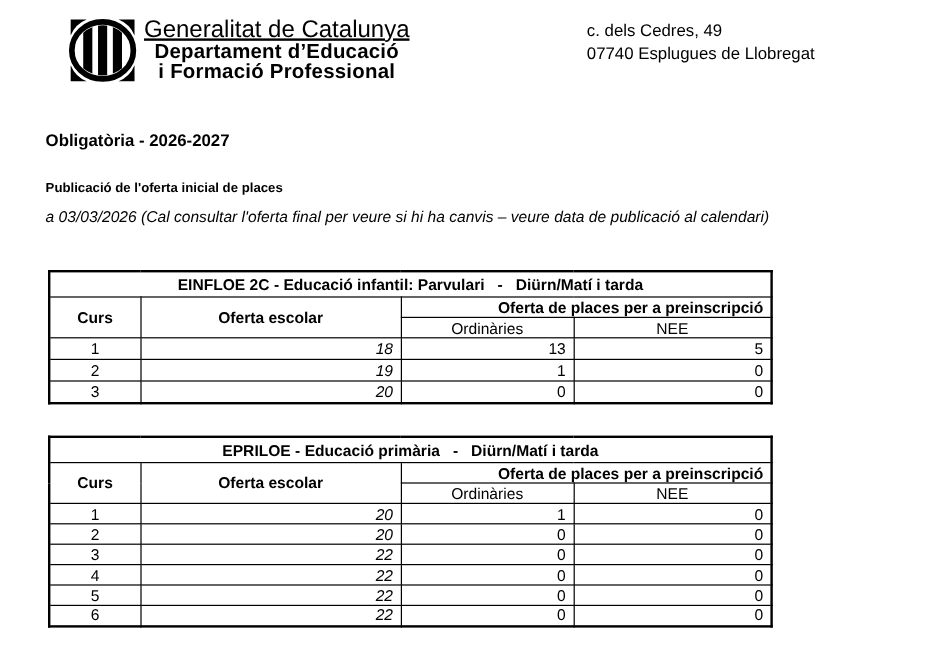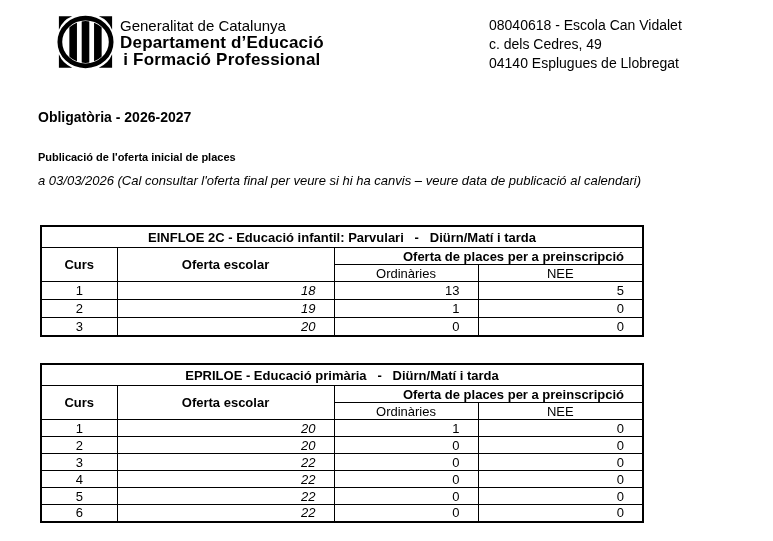--- a/index.html
+++ b/index.html
@@ -14,21 +14,21 @@
 
   
   .logo {
     position: absolute; left: 57px; top: 14px;
     width: 57px; height: 56px;
   }
   .org {
     position: absolute; left: 120px; top: 17px;
     line-height: 17px;
   }
-  .org-line1 { font-size: 15px; }
+  .org-line1 { font-size: 20px; text-decoration: underline; }
   .org-line2, .org-line3 { font-size: 17px; font-weight: bold; letter-spacing: 0.2px; text-align: center; }
 
   .school {
     position: absolute; left: 489px; top: 16px;
     font-size: 14px; line-height: 19px;
   }
 
   
   .titles { position: absolute; left: 38px; top: 108px; }
   .title-regime { font-size: 14px; font-weight: bold; line-height: 19px; }
@@ -41,21 +41,21 @@
     width: 602px;
     border-collapse: collapse;
     table-layout: fixed;
     border: 2px solid #000;
   }
   .table-1 { top: 225px; }
   .table-2 { top: 363px; }
 
   table.oferta th, table.oferta td {
     border: 1px solid #000;
-    padding: 0 18px;
+    padding: 0 6px;
     font-size: 13px;
     overflow: hidden;
     white-space: nowrap;
   }
   th.t-title {
     font-size: 13px; font-weight: bold;
     text-align: center;
     height: 20px;
     border-bottom: 2px solid #000;
   }
@@ -97,23 +97,22 @@
   </svg>
 </div>
 
 <div class="org">
   <div class="org-line1">Generalitat de Catalunya</div>
   <div class="org-line2">Departament d’Educació</div>
   <div class="org-line3">i Formació Professional</div>
 </div>
 
 <div class="school">
-  <div>08040618 - Escola Can Vidalet</div>
   <div>c. dels Cedres, 49</div>
-  <div>04140 Esplugues de Llobregat</div>
+  <div>07740 Esplugues de Llobregat</div>
 </div>
 
 <div class="titles">
   <div class="title-regime">Obligatòria - 2026-2027</div>
   <div class="title-main">Publicació de l'oferta inicial de places</div>
   <div class="title-note">a 03/03/2026 (Cal consultar l'oferta final per veure si hi ha canvis – veure data de publicació al calendari)</div>
 </div>
 
 <table class="oferta table-1">
   <colgroup>

